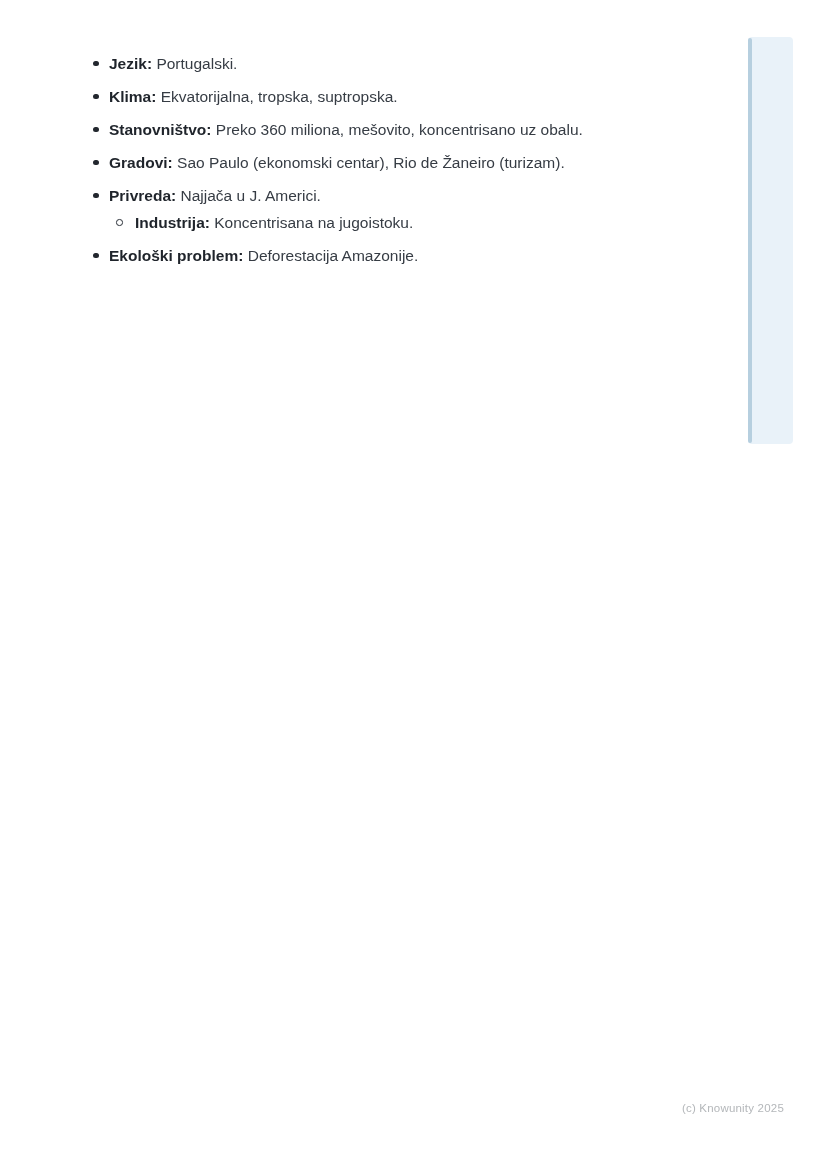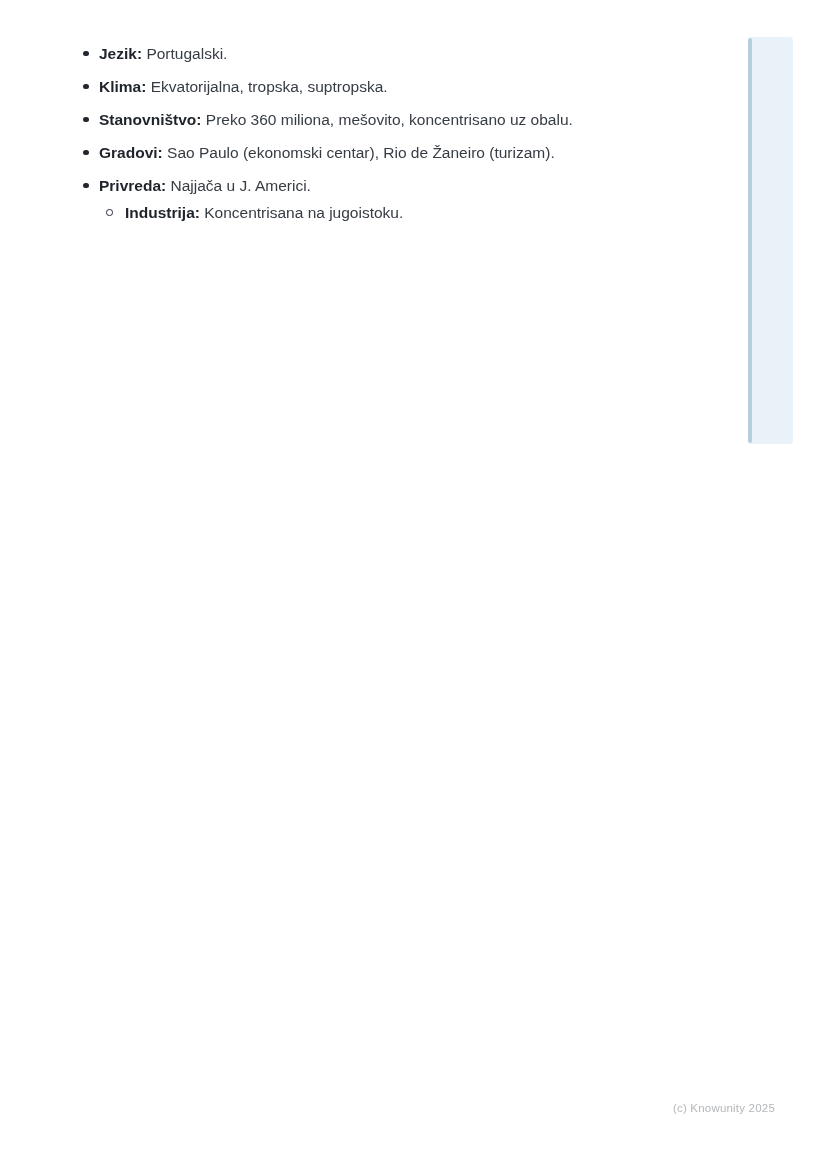--- a/index.html
+++ b/index.html
@@ -12,21 +12,21 @@
     font-family: "Liberation Sans", "DejaVu Sans", sans-serif;
   }
 
   
   .notes {
     position: absolute;
     top: 39px;
     left: 78px;
     width: 660px;
     list-style: none;
-    margin: 4px;
+    margin: 14px;
     padding: 0;
     font-size: 15.5px;
     line-height: 21px;
     color: #363c44;
   }
   .notes li { position: relative; padding-left: 17px; margin-bottom: 12px; }
   .notes .lbl { font-weight: bold; color: #1f242b; }
   .dot {
     position: absolute;
     left: 1px;
@@ -73,21 +73,21 @@
     bottom: 1px;
     width: 4px;
     background: #b6cfdf;
     border-radius: 2px;
   }
 
   
   .footer {
     position: absolute;
     top: 1102px;
-    right: 53px;
+    right: 44px;
     font-size: 11.5px;
     color: #b4b7ba;
     letter-spacing: 0.2px;
   }
 </style>
 </head>
 <body>
 
 <ul class="notes">
   <li>
@@ -115,19 +115,24 @@
     <span class="lbl">Privreda:</span>
     <span>Najjača u J. Americi.</span>
     <ul class="sub">
       <li>
         <span class="ring"></span>
         <span class="lbl">Industrija:</span>
         <span>Koncentrisana na jugoistoku.</span>
       </li>
     </ul>
   </li>
+  <li>
+    <span class="dot"></span>
+    <span class="lbl">Ekološki problem:</span>
+    <span>Deforestacija Amazonije.</span>
+  </li>
 </ul>
 
 <div class="strip">
   <div class="strip-edge"></div>
 </div>
 
 <div class="footer">(c) Knowunity 2025</div>
 
 </body></html>

